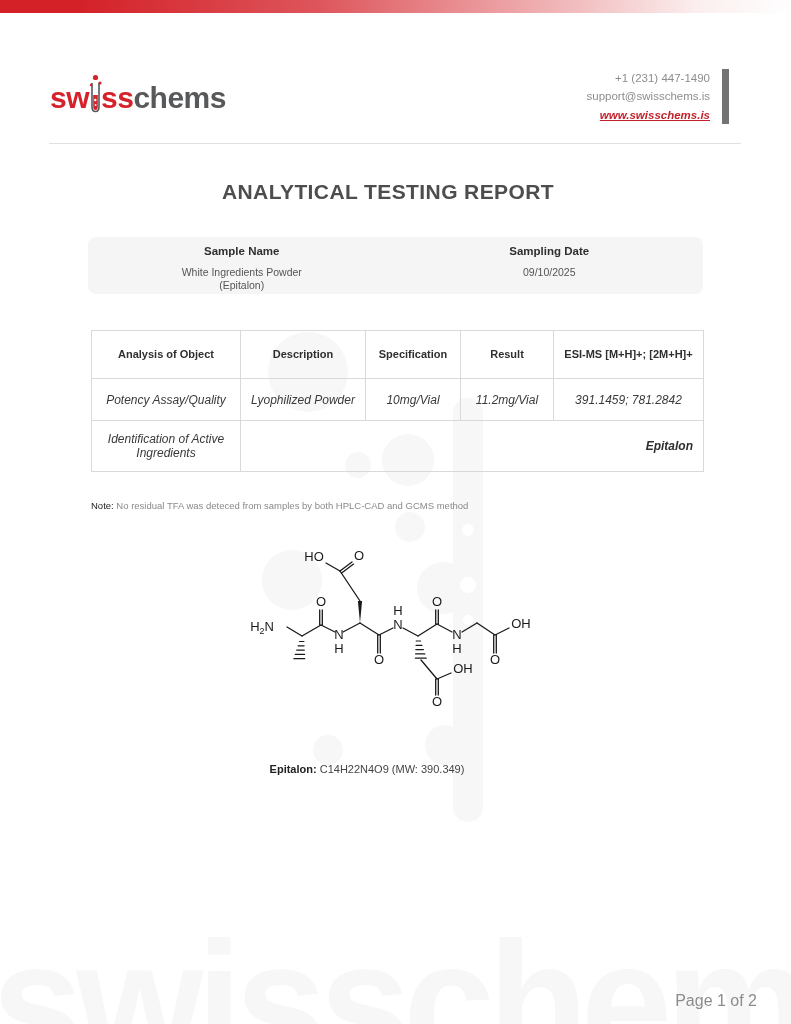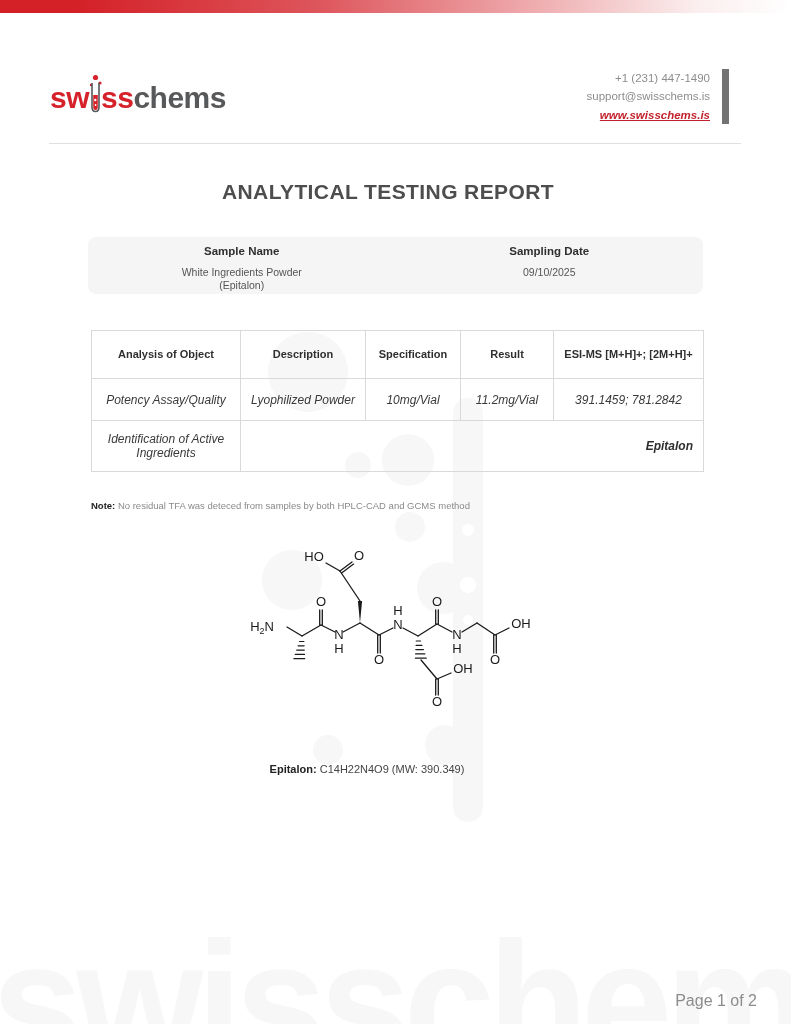--- a/index.html
+++ b/index.html
@@ -43,21 +43,21 @@
   .results { position:absolute; left:91px; top:330px; }
   table { border-collapse:collapse; table-layout:fixed; }
   td,th { border:1px solid #d9d9d9; text-align:center; vertical-align:middle; background:transparent; }
   th { font-size:11px; font-weight:700; color:#2f2f2f; height:48px; padding:0 10px; line-height:1.5; }
   td { font-size:12px; color:#3a3a3a; padding:4px 10px;font-style:italic; }
   tr.r1 td { height:42px; }
   tr.r2 td { height:51px; }
   td.span-cell { text-align:right; font-weight:700; padding-left:15px; color:#2f2f2f; }
   
   .note { position:absolute; left:91px; top:500px; font-size:9.5px; color:#8a8a8a; }
-  .note b { color:#222; font-weight:700; }
+  .note b { color:#222; font-weight:400; }
   
   .molecule { position:absolute; left:248px; top:540px; }
   .molecule text { font-size:13px; fill:#1a1a1a; font-family:"Liberation Sans",sans-serif; }
   .molecule .sub { font-size:9px; }
   .molecule line, .molecule polyline { stroke:#1a1a1a; stroke-width:1.3; stroke-linecap:round; }
   .molecule .hash { stroke-width:1.2; }
   .caption { position:absolute; left:0; top:763px; width:734px; text-align:center; font-size:11px; color:#444; }
   .caption b { color:#222; }
   
   .wm-shape { position:absolute; background:#f7f7f7; border-radius:50%; z-index:0; }

